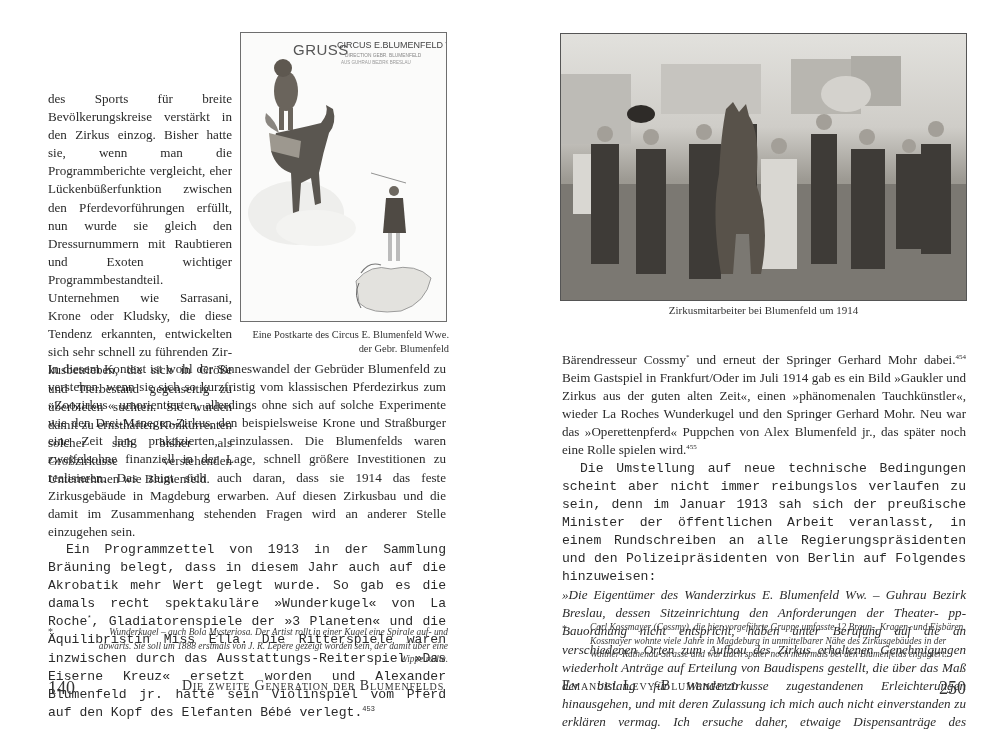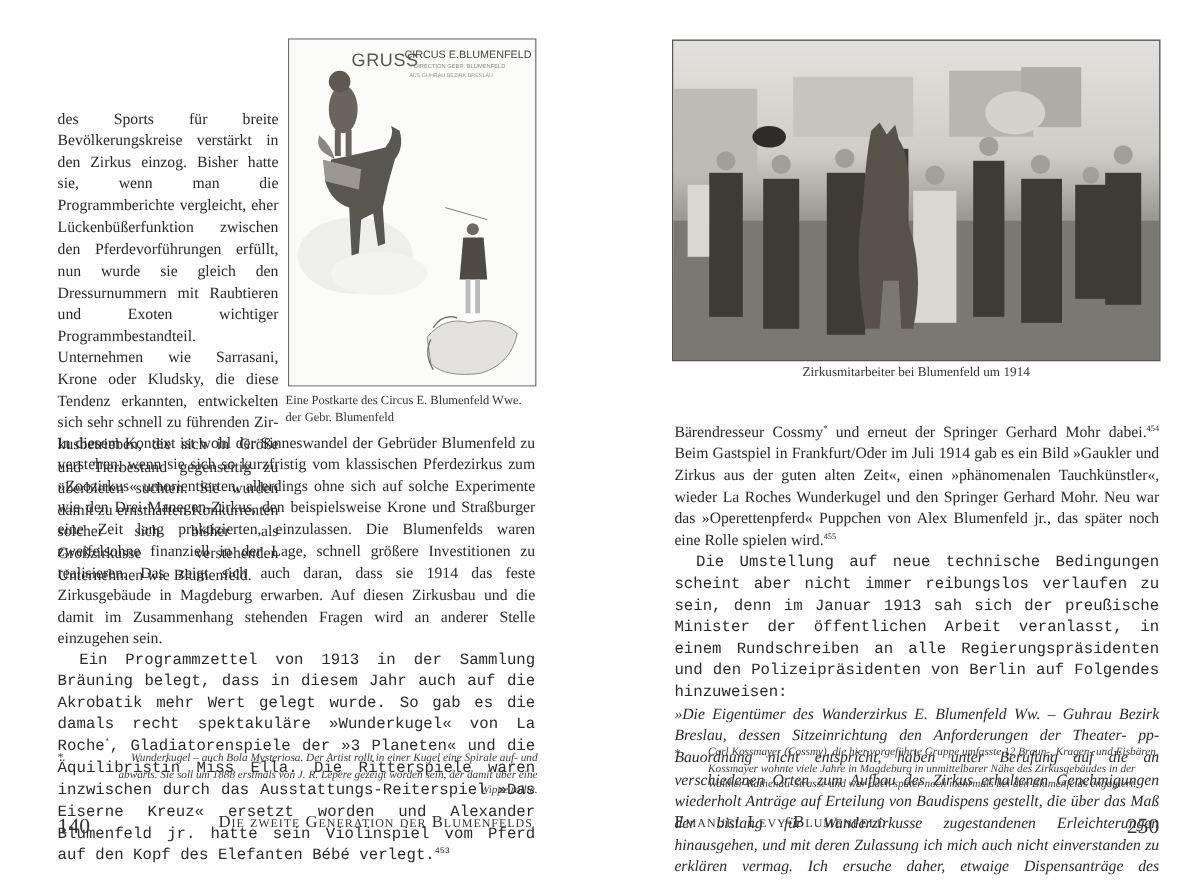--- a/index.html
+++ b/index.html
@@ -12,21 +12,21 @@
   .body-text { font-size:13.1px; line-height:18.1px; text-align:justify; hyphens:manual; }
   .body-text p { margin:0; }
   .indent { text-indent:18px;font-family:Liberation Mono, monospace; }
   sup { font-size:7px; line-height:0; vertical-align:5px; }
 
   
   .left-col { position:absolute; left:48px; top:58px; width:184px;margin-top:32px; }
   .postcard { position:absolute; left:240px; top:32px; width:207px; height:290px;
               border:1px solid #6e6e6e; background:#fbfbfa; box-sizing:border-box; overflow:hidden; }
   .postcard-caption { position:absolute; left:238px; top:328px; width:211px;
-              font-size:10.4px; line-height:13.5px; text-align:left; color:#333; }
+              font-size:10.4px; line-height:13.5px; text-align:right; color:#333; }
   .left-full { position:absolute; left:48px; top:360px; width:398px; }
 
   .footnote { position:absolute; font-size:9.4px; line-height:13.6px; font-style:italic; color:#3a3a3a; }
   .fn-mark { position:absolute; font-style:normal; font-size:10px; color:#444; }
 
   .folio-row { position:absolute; top:678px; font-size:12.5px; color:#333; }
   .page-num { font-size:18px; }
   .running-head { font-variant:small-caps; letter-spacing:0.8px; font-size:14px; }
 
   

